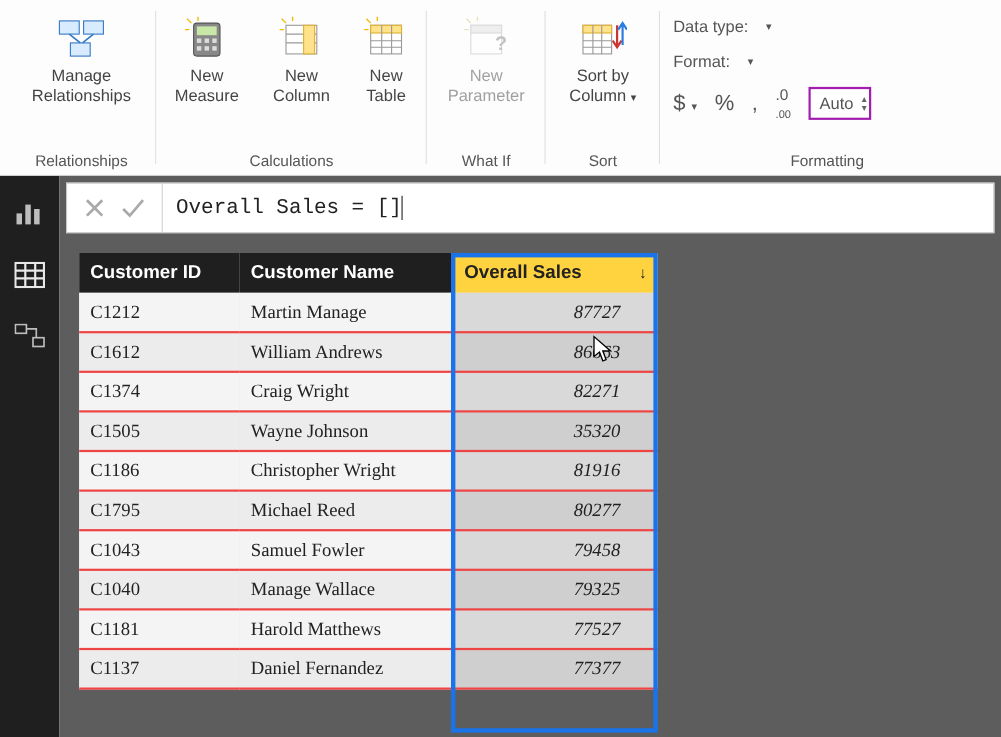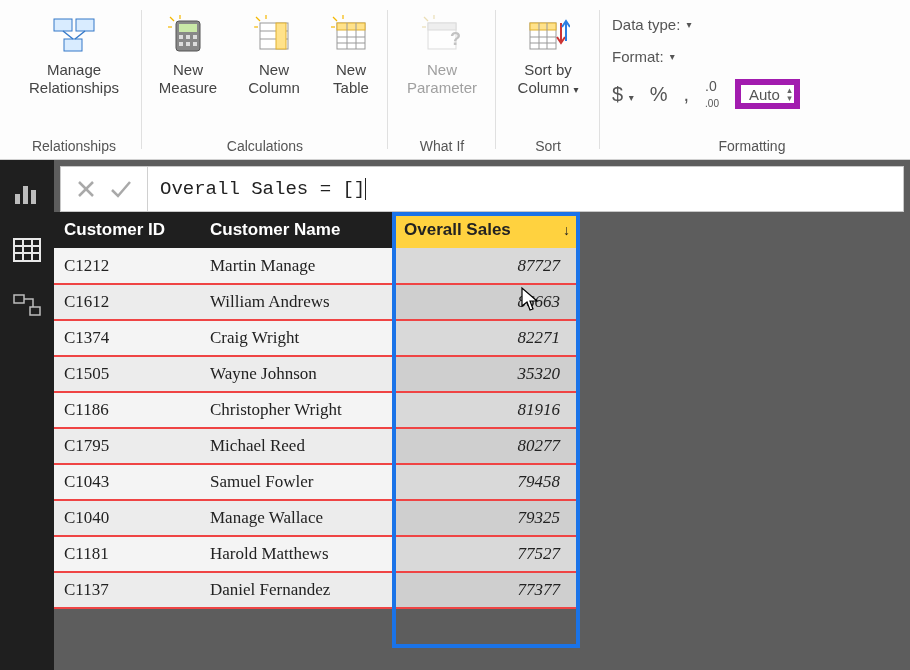--- a/index.html
+++ b/index.html
@@ -68,27 +68,27 @@
     border: 1px solid transparent;
   }
   .ribbon-btn svg { display:block;margin-bottom:6px; }
   .ribbon-btn.disabled { color: #a0a0a0; }
   .ribbon-btn .dropdown-caret {
     font-size: 10px;
     line-height:1;
     margin-top:-2px;
   }
   .fmt-row {
-    display:flex;align-items:center;gap:6px;
+    display:flex;align-items:center;gap:16px;
     font-size: 15px; color:#555;
     height:28px;
   }
   .fmt-icon { font-size:20px;color:#555; }
   .fmt-auto {
-    border:6px solid #a21caf;
+    border:2px solid #a21caf;
     padding:2px 14px 2px 8px;
     height:30px;
     display:flex;align-items:center;
     background:#fff;
     font-size:15px;
     position:relative;
   }
   .fmt-auto .spinner {
     position:absolute;right:2px;top:0;bottom:0;
     display:flex;flex-direction:column;justify-content:center;
@@ -145,21 +145,21 @@
   }
   .formula-text .measure-ref { color:#7a4fb5; }
   .formula-text .bracket { color:#222; }
   .formula-text .caret {
     border-right:1px solid #222;
     height:22px;display:inline-block;
   }
 
   
   .table-wrap {
-    margin:0;
+    margin:18px;
     background:#e5e5e5;
     width:526px;
     position:relative;
   }
   .tbl { border-collapse:collapse; width:100%; font-size:17px; }
   .tbl th {
     background:#1f1f1f;color:#fff;text-align:left;font-weight:600;
     padding:6px 10px;height:36px;
     position:relative;
   }
@@ -175,21 +175,21 @@
     border-bottom:2px solid #ef4444;
     background:#ececec;
     color:#222;
     font-family:Liberation Serif, serif;
   }
   .tbl td.idcell, .tbl td.namecell { background:#f4f4f4; }
   .tbl td.salescell {
     background:#d9d9d9;
     text-align:right;
     font-style:italic;
-    padding-right:20px;
+    padding-right:34px;
   }
   .tbl tr:nth-child(even) td.idcell,
   .tbl tr:nth-child(even) td.namecell { background:#ececec; }
   .tbl tr:nth-child(even) td.salescell { background:#cfcfcf; }
 
   
   .highlight-box {
     position:absolute;
     border:4px solid #1a73e8;
     pointer-events:none;

